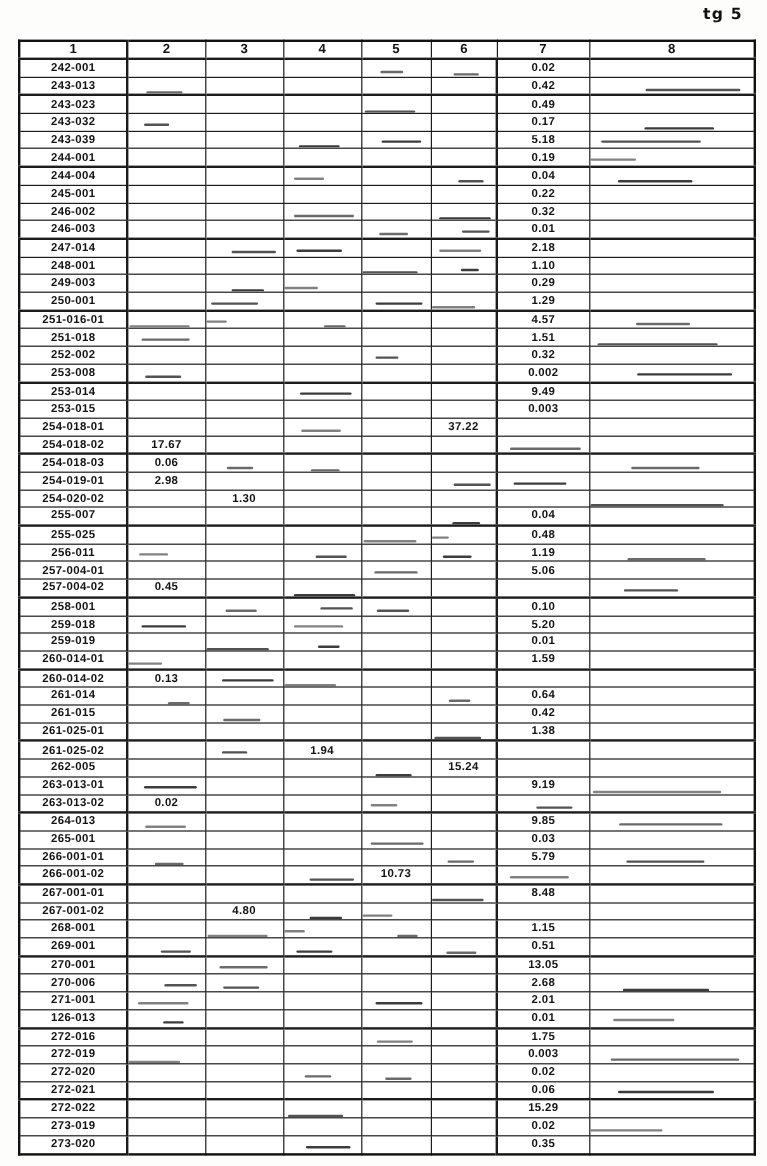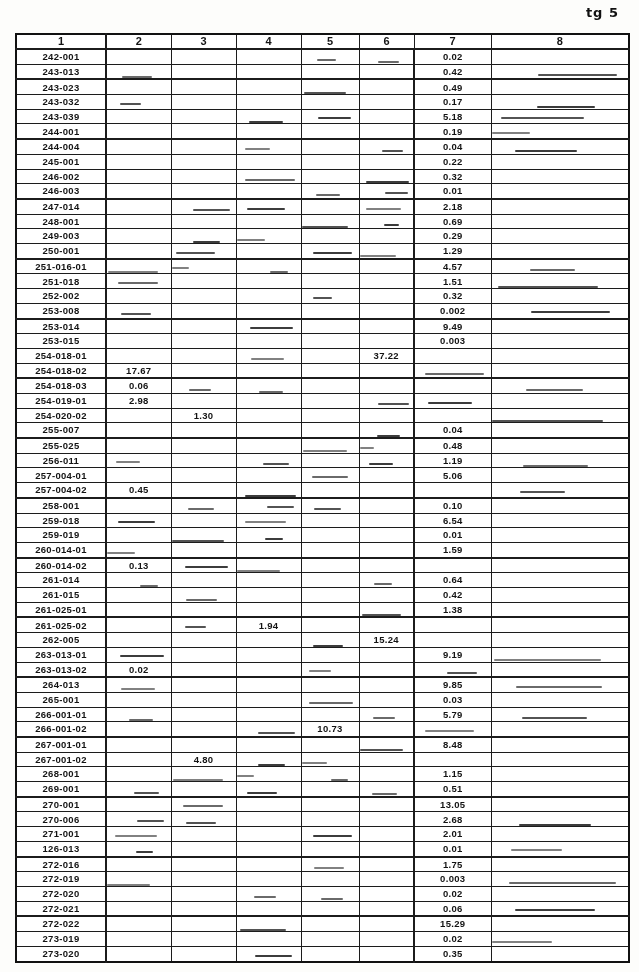--- a/index.html
+++ b/index.html
@@ -263,21 +263,21 @@
           <td class="row-label">248-001</td>
           <td></td>
           <td></td>
           <td></td>
           <td>
             <span class="streak" style="width: 82%; left: 0%; top: 83%; opacity: 0.75;"></span>
           </td>
           <td>
             <span class="streak" style="width: 28%; left: 45%; top: 69%; opacity: 0.85;"></span>
           </td>
-          <td class="value-cell">0.69</td>
+          <td class="value-cell">1.10</td>
           <td></td>
         </tr>
         <tr>
           <td class="row-label">249-003</td>
           <td></td>
           <td>
             <span class="streak" style="width: 43%; left: 33%; top: 83%; opacity: 0.85;"></span>
           </td>
           <td>
             <span class="streak" style="width: 44%; left: 0%; top: 69%; opacity: 0.55;"></span>
@@ -539,21 +539,21 @@
           <td class="row-label">259-018</td>
           <td>
             <span class="streak" style="width: 59%; left: 17%; top: 55%; opacity: 0.85;"></span>
           </td>
           <td></td>
           <td>
             <span class="streak" style="width: 65%; left: 13%; top: 55%; opacity: 0.55;"></span>
           </td>
           <td></td>
           <td></td>
-          <td class="value-cell">6.54</td>
+          <td class="value-cell">5.20</td>
           <td></td>
         </tr>
         <tr>
           <td class="row-label">259-019</td>
           <td></td>
           <td>
             <span class="streak" style="width: 82%; left: 0%; top: 83%; opacity: 0.75;"></span>
           </td>
           <td>
             <span class="streak" style="width: 28%; left: 45%; top: 69%; opacity: 0.85;"></span>

